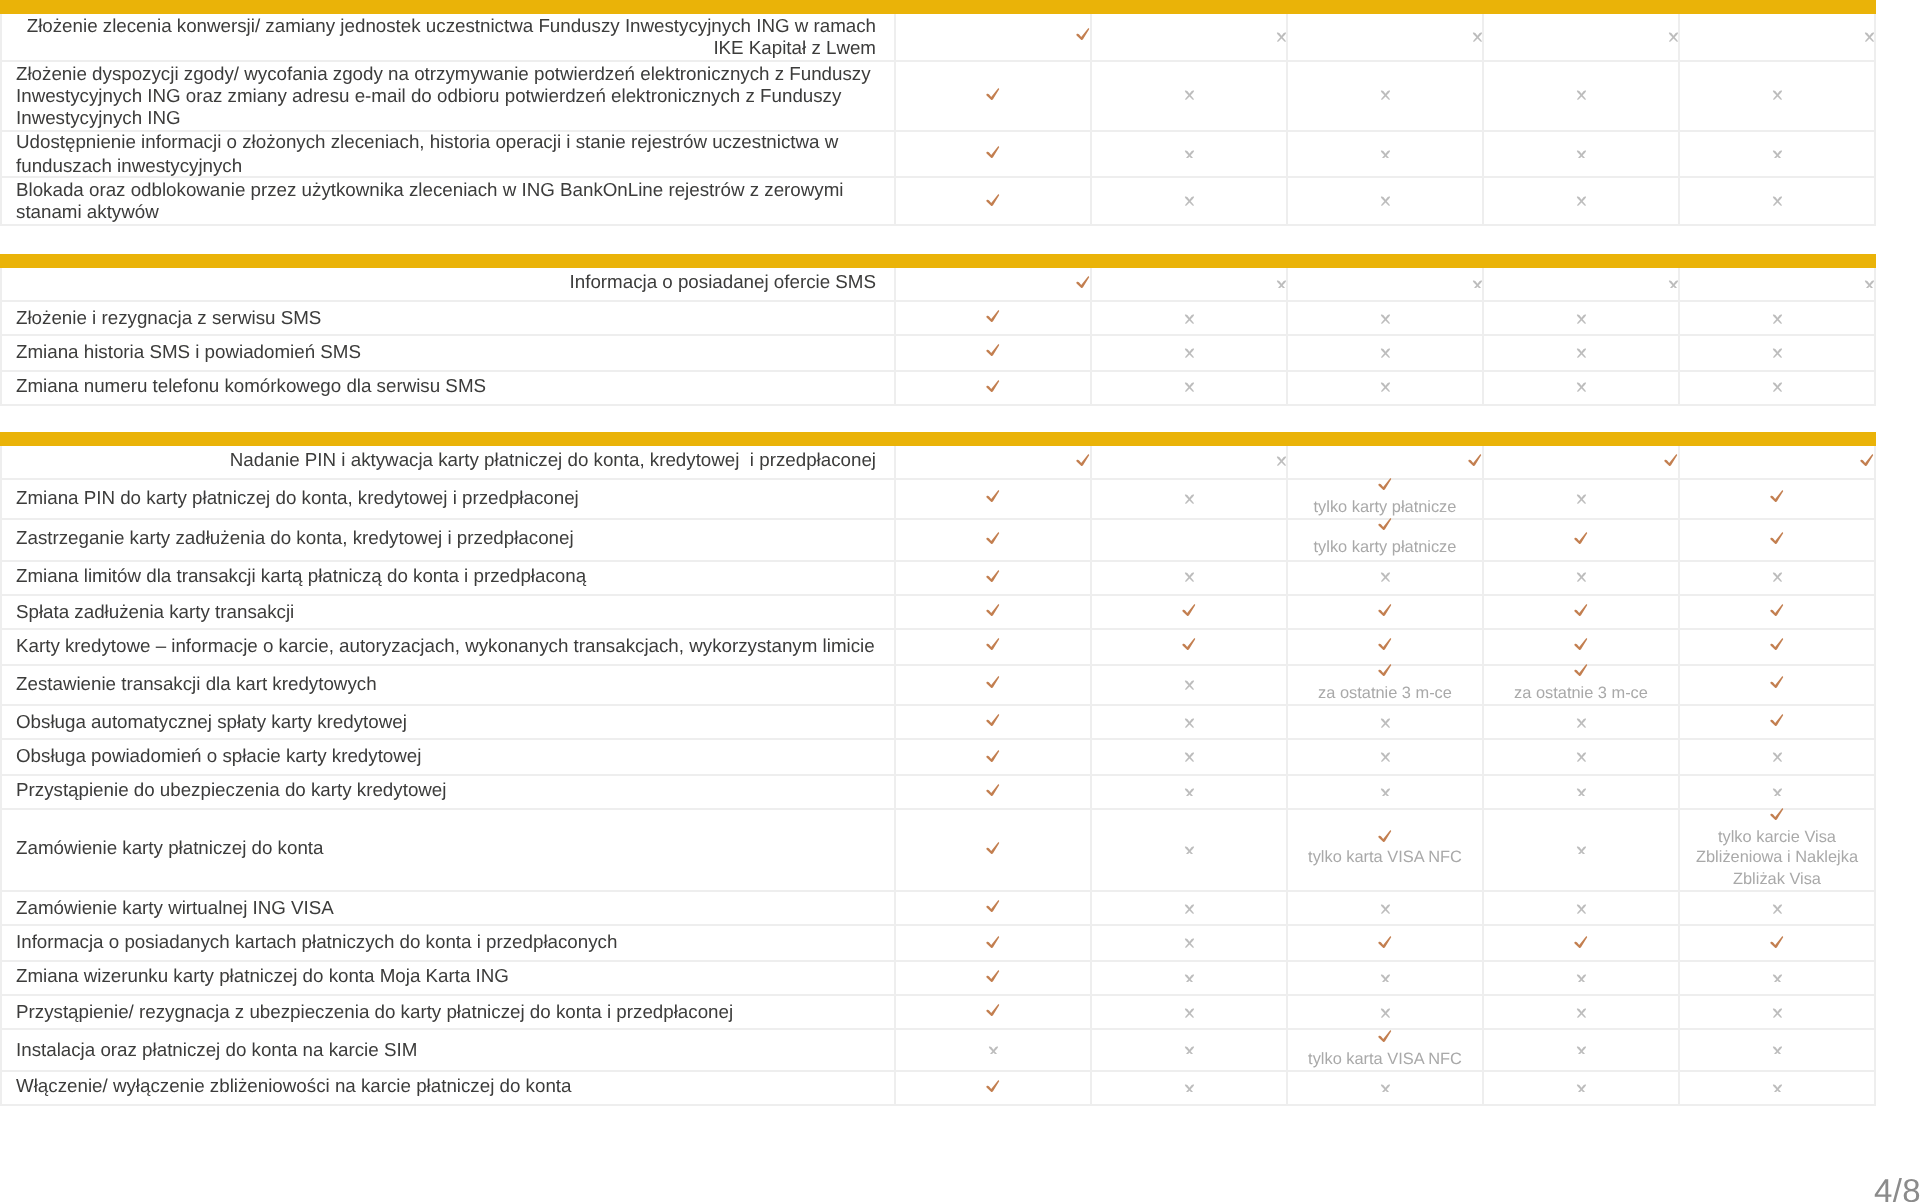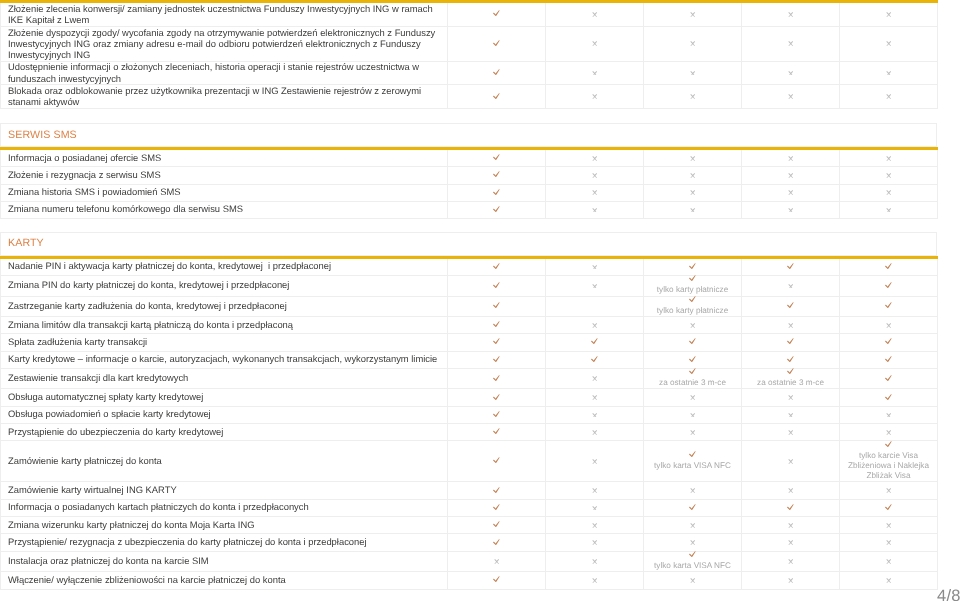--- a/index.html
+++ b/index.html
@@ -7,21 +7,21 @@
        font-family:"Liberation Sans",sans-serif;
        overflow:hidden;
        -webkit-font-smoothing:antialiased;
        text-rendering:geometricPrecision;}
   .page{position:relative;width:960px;height:601px;background:#fff;}
   .tbl{width:937px;border-collapse:collapse;table-layout:fixed;}
   .tbl td{border-bottom:1px solid #eeeeee;border-right:1px solid #eeeeee;padding:0;vertical-align:middle;height:16.3px;}
   .tbl.t1 td{height:15.5px;}
   .tbl.t2 td{height:16.25px;}
   .tbl.t3 td{height:16.35px;}
-  .tbl tr:first-child td{border-top:3px solid #eab308;}
+  .tbl tr:first-child td{border-top:7px solid #eab308;text-align:right;}
   .tbl td:first-child{border-left:1px solid #eeeeee;}
   .lbl{position:relative;top:-1px;padding:0.2px 9px 0.2px 7px;font-size:9.4px;line-height:11.3px;color:#3c3c3b;white-space:pre-wrap;}
   .tbl.t1 .lbl{line-height:11.15px;top:-0.3px;}
   .tbl.t3 .lbl{line-height:11.2px;}
   .cell{text-align:center;}
   .mk{display:inline-block;line-height:0;vertical-align:middle;position:relative;top:-0.8px;}
   .mk.x{top:0;}
   .cell{text-align:center;font-size:0;line-height:0;}
   .note{font-size:8.2px;line-height:10.3px;color:#a9a9a9;padding:0 1px;white-space:normal;margin-top:2.6px;}
   .sec{width:937px;border:1px solid #eeeeee;box-sizing:border-box;height:24.2px;}
@@ -100,44 +100,41 @@
                 </svg></span></td>
             <td class="cell"><span class="mk x"><svg width="5.5" height="4.7" viewBox="0 0 56 48" style="display:block">
                   <path d="M5 3 C9 1 14 2 18 7 L28 19 L38 7 C42 2 47 1 51 3 C53 5 50 9 45 15 L34 27 L45 40 C49 45 52 49 50 50 C46 51 42 49 38 44 L28 33 L18 44 C14 49 10 51 6 50 C4 49 7 45 11 40 L22 27 L11 15 C6 9 3 5 5 3 Z" fill="#bdbdbd"></path>
                 </svg></span></td>
             <td class="cell"><span class="mk x"><svg width="5.5" height="4.7" viewBox="0 0 56 48" style="display:block">
                   <path d="M5 3 C9 1 14 2 18 7 L28 19 L38 7 C42 2 47 1 51 3 C53 5 50 9 45 15 L34 27 L45 40 C49 45 52 49 50 50 C46 51 42 49 38 44 L28 33 L18 44 C14 49 10 51 6 50 C4 49 7 45 11 40 L22 27 L11 15 C6 9 3 5 5 3 Z" fill="#bdbdbd"></path>
                 </svg></span></td>
           </tr>
           <tr>
             <td>
-              <div class="lbl">Blokada oraz odblokowanie przez użytkownika prezentacji w ING Zestawienie rejestrów z zerowymi stanami aktywów</div>
+              <div class="lbl">Blokada oraz odblokowanie przez użytkownika zleceniach w ING BankOnLine rejestrów z zerowymi stanami aktywów</div>
             </td>
             <td class="cell"><span class="mk"><svg width="7" height="6.5" viewBox="0 0 70 65" style="display:block">
                   <path d="M3 31 C6 27 12 28 17 34 L25 44 C26 45 27 45 28 43 L60 3 C63 0 68 3 65 7 L35 56 C32 61 27 61 24 57 L3 37 C1 35 1 33 3 31 Z" fill="#c37f50"></path>
                 </svg></span></td>
             <td class="cell"><span class="mk x"><svg width="5.5" height="4.7" viewBox="0 0 56 48" style="display:block">
                   <path d="M5 3 C9 1 14 2 18 7 L28 19 L38 7 C42 2 47 1 51 3 C53 5 50 9 45 15 L34 27 L45 40 C49 45 52 49 50 50 C46 51 42 49 38 44 L28 33 L18 44 C14 49 10 51 6 50 C4 49 7 45 11 40 L22 27 L11 15 C6 9 3 5 5 3 Z" fill="#bdbdbd"></path>
                 </svg></span></td>
             <td class="cell"><span class="mk x"><svg width="5.5" height="4.7" viewBox="0 0 56 48" style="display:block">
                   <path d="M5 3 C9 1 14 2 18 7 L28 19 L38 7 C42 2 47 1 51 3 C53 5 50 9 45 15 L34 27 L45 40 C49 45 52 49 50 50 C46 51 42 49 38 44 L28 33 L18 44 C14 49 10 51 6 50 C4 49 7 45 11 40 L22 27 L11 15 C6 9 3 5 5 3 Z" fill="#bdbdbd"></path>
                 </svg></span></td>
             <td class="cell"><span class="mk x"><svg width="5.5" height="4.7" viewBox="0 0 56 48" style="display:block">
                   <path d="M5 3 C9 1 14 2 18 7 L28 19 L38 7 C42 2 47 1 51 3 C53 5 50 9 45 15 L34 27 L45 40 C49 45 52 49 50 50 C46 51 42 49 38 44 L28 33 L18 44 C14 49 10 51 6 50 C4 49 7 45 11 40 L22 27 L11 15 C6 9 3 5 5 3 Z" fill="#bdbdbd"></path>
                 </svg></span></td>
             <td class="cell"><span class="mk x"><svg width="5.5" height="4.7" viewBox="0 0 56 48" style="display:block">
                   <path d="M5 3 C9 1 14 2 18 7 L28 19 L38 7 C42 2 47 1 51 3 C53 5 50 9 45 15 L34 27 L45 40 C49 45 52 49 50 50 C46 51 42 49 38 44 L28 33 L18 44 C14 49 10 51 6 50 C4 49 7 45 11 40 L22 27 L11 15 C6 9 3 5 5 3 Z" fill="#bdbdbd"></path>
                 </svg></span></td>
           </tr>
         </tbody>
       </table>
       <div class="gap"></div>
-      <div class="sec">
-        <div class="sec-t">SERWIS SMS</div>
-      </div>
       <table class="tbl t2">
         <colgroup>
           <col style="width:447px">
           <col style="width:98px">
           <col style="width:98px">
           <col style="width:98px">
           <col style="width:98px">
           <col style="width:98px">
         </colgroup>
         <tbody>
@@ -217,23 +214,20 @@
             <td class="cell"><span class="mk x"><svg width="5.5" height="4.7" viewBox="0 0 56 48" style="display:block">
                   <path d="M5 3 C9 1 14 2 18 7 L28 19 L38 7 C42 2 47 1 51 3 C53 5 50 9 45 15 L34 27 L45 40 C49 45 52 49 50 50 C46 51 42 49 38 44 L28 33 L18 44 C14 49 10 51 6 50 C4 49 7 45 11 40 L22 27 L11 15 C6 9 3 5 5 3 Z" fill="#bdbdbd"></path>
                 </svg></span></td>
             <td class="cell"><span class="mk x"><svg width="5.5" height="4.7" viewBox="0 0 56 48" style="display:block">
                   <path d="M5 3 C9 1 14 2 18 7 L28 19 L38 7 C42 2 47 1 51 3 C53 5 50 9 45 15 L34 27 L45 40 C49 45 52 49 50 50 C46 51 42 49 38 44 L28 33 L18 44 C14 49 10 51 6 50 C4 49 7 45 11 40 L22 27 L11 15 C6 9 3 5 5 3 Z" fill="#bdbdbd"></path>
                 </svg></span></td>
           </tr>
         </tbody>
       </table>
       <div class="gap g2"></div>
-      <div class="sec">
-        <div class="sec-t">KARTY</div>
-      </div>
       <table class="tbl t3">
         <colgroup>
           <col style="width:447px">
           <col style="width:98px">
           <col style="width:98px">
           <col style="width:98px">
           <col style="width:98px">
           <col style="width:98px">
         </colgroup>
         <tbody>
@@ -450,21 +444,21 @@
                 </svg></span><div class="note">tylko karta VISA NFC</div></td>
             <td class="cell"><span class="mk x"><svg width="5.5" height="4.7" viewBox="0 0 56 48" style="display:block">
                   <path d="M5 3 C9 1 14 2 18 7 L28 19 L38 7 C42 2 47 1 51 3 C53 5 50 9 45 15 L34 27 L45 40 C49 45 52 49 50 50 C46 51 42 49 38 44 L28 33 L18 44 C14 49 10 51 6 50 C4 49 7 45 11 40 L22 27 L11 15 C6 9 3 5 5 3 Z" fill="#bdbdbd"></path>
                 </svg></span></td>
             <td class="cell"><span class="mk"><svg width="7" height="6.5" viewBox="0 0 70 65" style="display:block">
                   <path d="M3 31 C6 27 12 28 17 34 L25 44 C26 45 27 45 28 43 L60 3 C63 0 68 3 65 7 L35 56 C32 61 27 61 24 57 L3 37 C1 35 1 33 3 31 Z" fill="#c37f50"></path>
                 </svg></span><div class="note">tylko karcie Visa Zbliżeniowa i Naklejka Zbliżak Visa</div></td>
           </tr>
           <tr>
             <td>
-              <div class="lbl">Zamówienie karty wirtualnej ING KARTY</div>
+              <div class="lbl">Zamówienie karty wirtualnej ING VISA</div>
             </td>
             <td class="cell"><span class="mk"><svg width="7" height="6.5" viewBox="0 0 70 65" style="display:block">
                   <path d="M3 31 C6 27 12 28 17 34 L25 44 C26 45 27 45 28 43 L60 3 C63 0 68 3 65 7 L35 56 C32 61 27 61 24 57 L3 37 C1 35 1 33 3 31 Z" fill="#c37f50"></path>
                 </svg></span></td>
             <td class="cell"><span class="mk x"><svg width="5.5" height="4.7" viewBox="0 0 56 48" style="display:block">
                   <path d="M5 3 C9 1 14 2 18 7 L28 19 L38 7 C42 2 47 1 51 3 C53 5 50 9 45 15 L34 27 L45 40 C49 45 52 49 50 50 C46 51 42 49 38 44 L28 33 L18 44 C14 49 10 51 6 50 C4 49 7 45 11 40 L22 27 L11 15 C6 9 3 5 5 3 Z" fill="#bdbdbd"></path>
                 </svg></span></td>
             <td class="cell"><span class="mk x"><svg width="5.5" height="4.7" viewBox="0 0 56 48" style="display:block">
                   <path d="M5 3 C9 1 14 2 18 7 L28 19 L38 7 C42 2 47 1 51 3 C53 5 50 9 45 15 L34 27 L45 40 C49 45 52 49 50 50 C46 51 42 49 38 44 L28 33 L18 44 C14 49 10 51 6 50 C4 49 7 45 11 40 L22 27 L11 15 C6 9 3 5 5 3 Z" fill="#bdbdbd"></path>
                 </svg></span></td>

